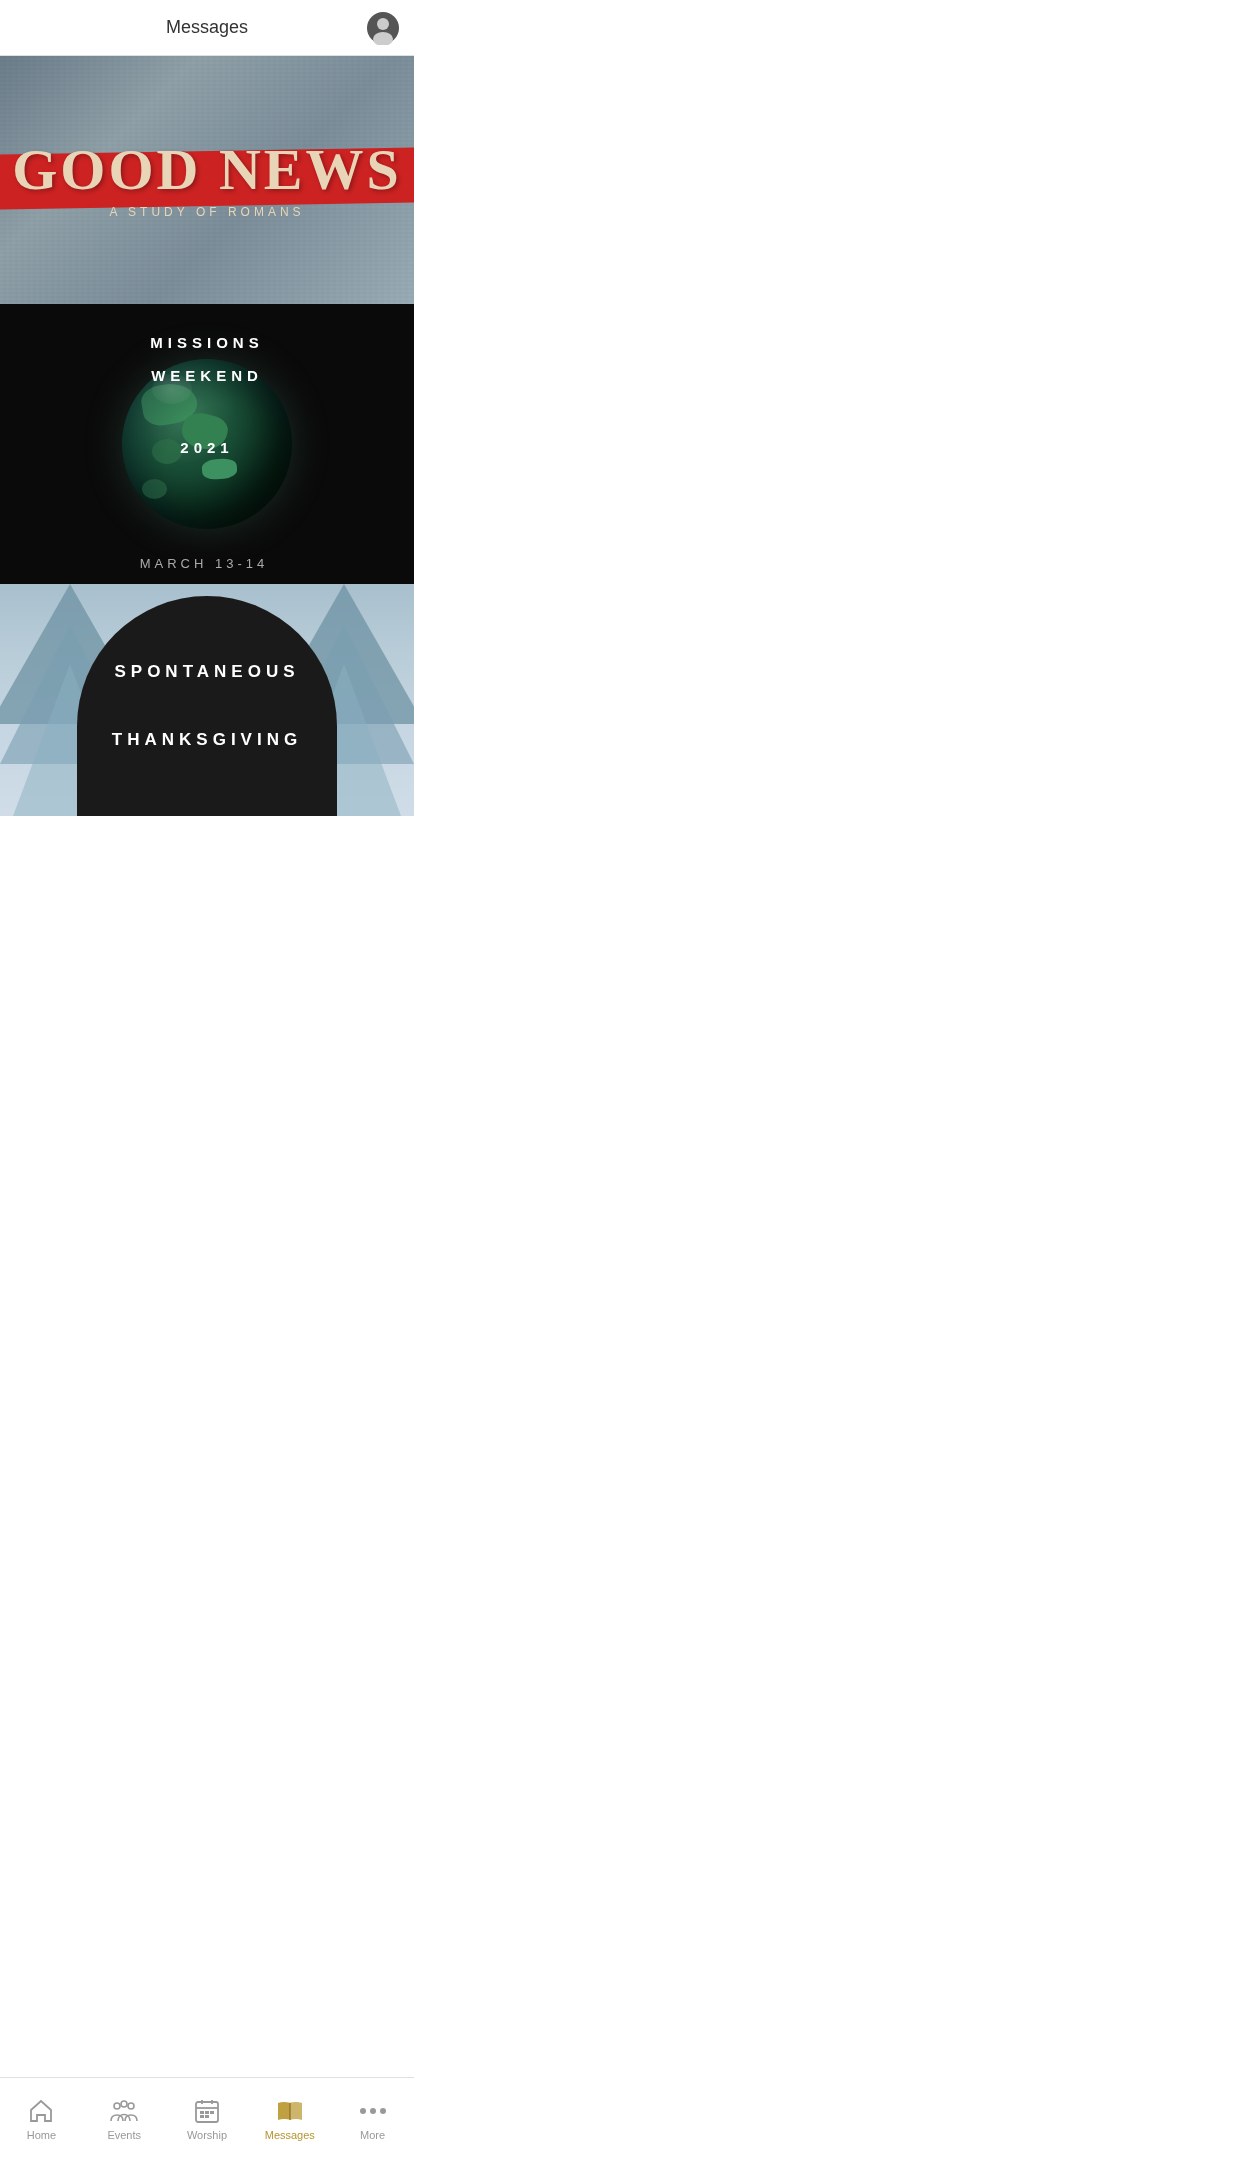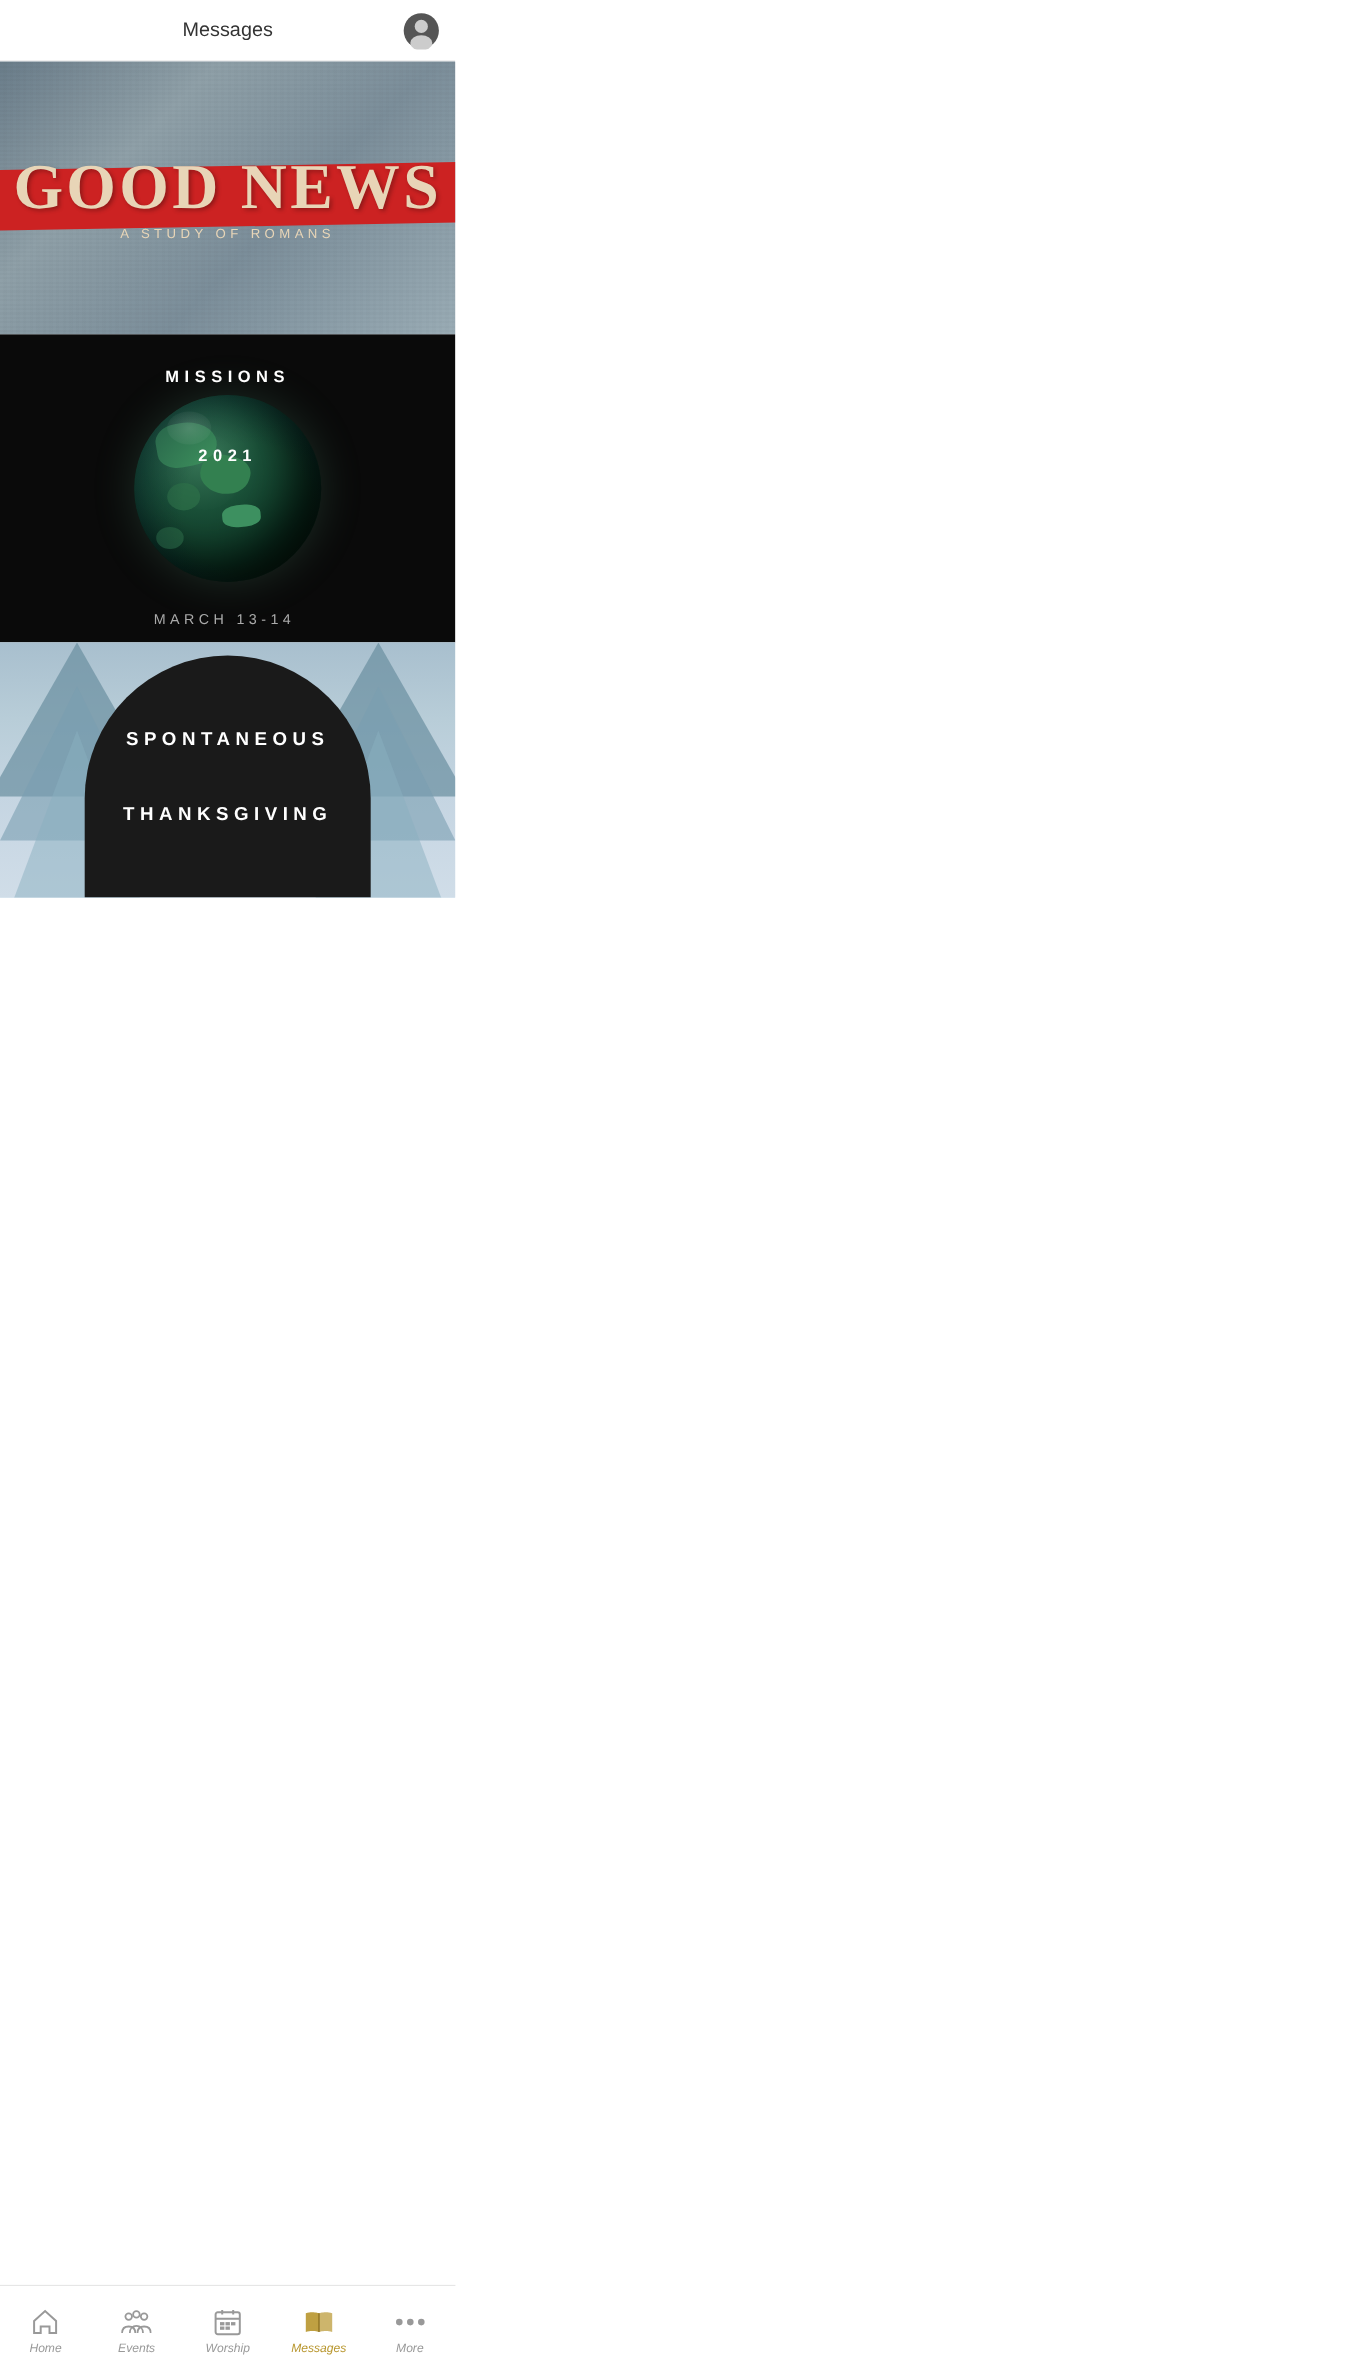--- a/index.html
+++ b/index.html
@@ -191,21 +191,20 @@
       position: fixed;
       bottom: 0;
       left: 0;
       width: 414px;
       height: 82px;
       background: #fff;
       border-top: 1px solid #e0e0e0;
       display: flex;
       align-items: center;
       justify-content: space-around;
-      font-style: italic;
     }
 
     .nav-item {
       display: flex;
       flex-direction: column;
       align-items: center;
       justify-content: center;
       flex: 1;
       height: 100%;
       cursor: pointer;
@@ -289,20 +288,21 @@
         <div style="position:absolute; top:100px; left:80px; width:35px; height:20px; background:#3d9060; border-radius:40%; transform:rotate(-5deg);"></div>
         <div style="position:absolute; top:120px; left:20px; width:25px; height:20px; background:#256040; border-radius:50%; opacity:0.8;"></div>
 
         <div style="position:absolute; inset:0; border-radius:50%; background: radial-gradient(circle at 60% 60%, transparent 40%, rgba(0,20,40,0.5) 100%);"></div>
 
         <div style="position:absolute; top:15px; left:30px; width:40px; height:30px; background:radial-gradient(ellipse, rgba(255,255,255,0.15), transparent); border-radius:50%;"></div>
       </div>
 
       <div style="position:absolute; top:22px; left:0; right:0; text-align:center; z-index:3;">
         <div style="font-size:15px; font-weight:700; color:#fff; letter-spacing:5px; text-transform:uppercase; line-height:2.2;">MISSIONS</div>
+        <div style="font-size:15px; font-weight:700; color:#fff; letter-spacing:5px; text-transform:uppercase; line-height:2.2;">WEEKEND</div>
         <div style="font-size:15px; font-weight:700; color:#fff; letter-spacing:5px; text-transform:uppercase; line-height:2.2; margin-top:39px;">2021</div>
       </div>
 
       <div style="position:absolute; bottom:12px; left:0; right:6px; text-align:center;">
         <span style="font-size:13px; color:#aaa; letter-spacing:4px; text-transform:uppercase;">MARCH 13-14</span>
       </div>
     </div>
   </div>
 
   <div class="card-thanksgiving">

